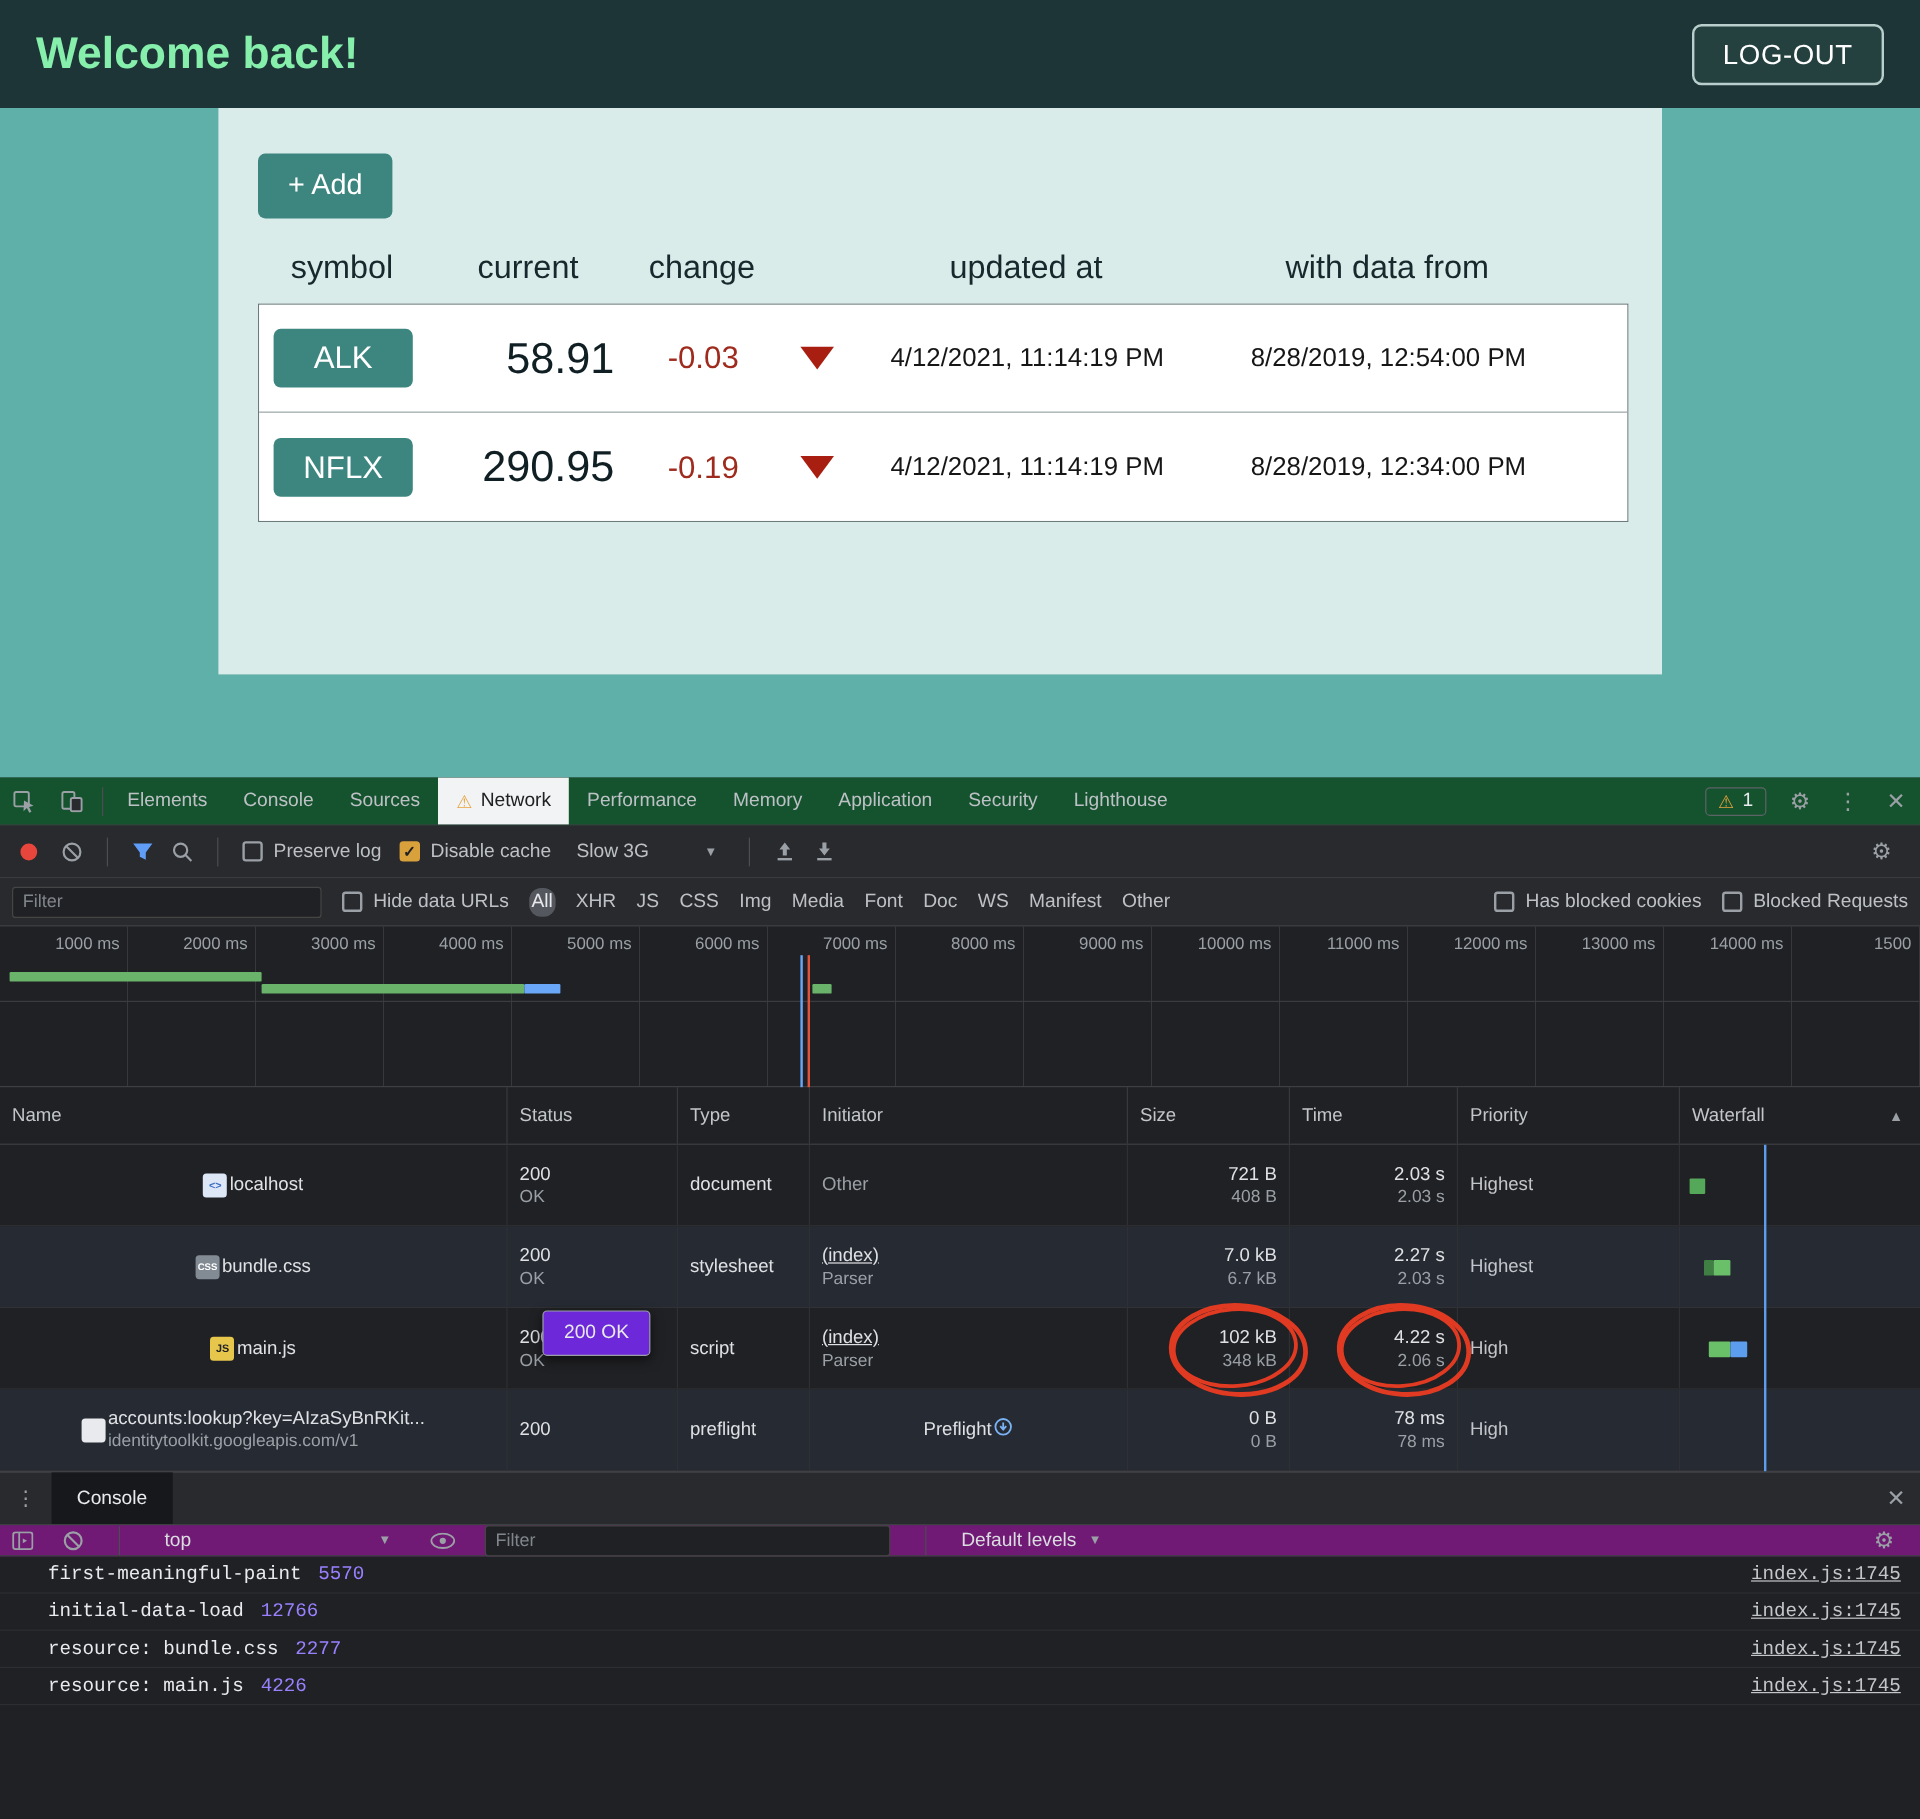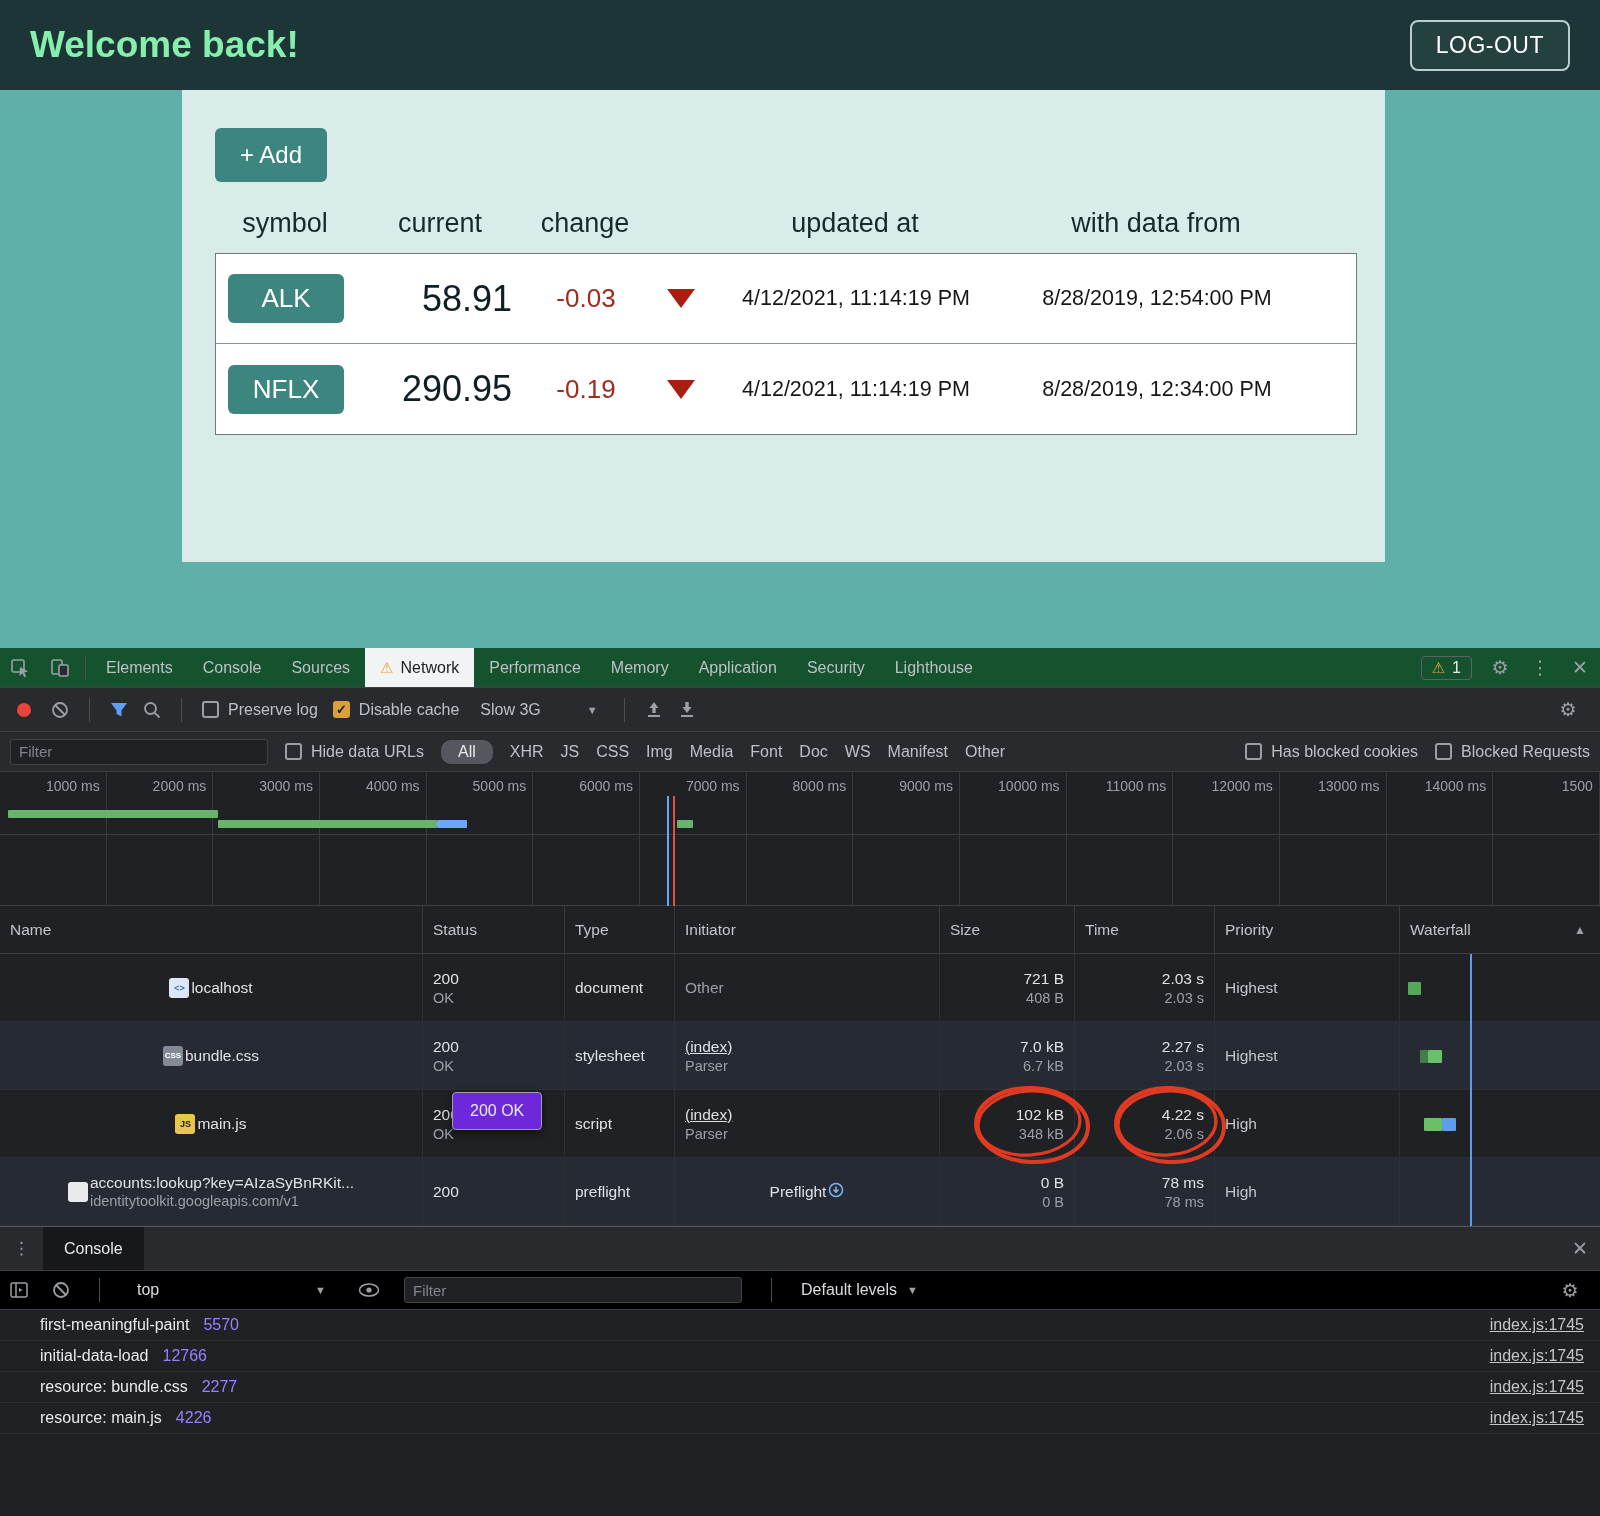--- a/index.html
+++ b/index.html
@@ -43,21 +43,21 @@
   .cb{display:flex;align-items:center;gap:9px;cursor:pointer;white-space:nowrap}
   .cbx{width:17px;height:17px;border:2px solid #9aa0a6;border-radius:3px;display:flex;align-items:center;justify-content:center;font-size:13px;line-height:1;color:transparent;flex:0 0 17px}
   .cb.checked .cbx{background:#d9a13b;border-color:#d9a13b;color:#202124;font-weight:700}
   .throttle{display:flex;align-items:center;gap:46px;cursor:pointer;padding:0 6px}
   .caret{font-size:11px;color:#9aa0a6}
   .iconbtn{display:flex;align-items:center;justify-content:center;cursor:pointer}
 
   .net-filterbar{height:40px;background:#292a2d;border-bottom:1px solid #3d4043;display:flex;align-items:center;padding:0 10px;gap:17px}
   .filter-input{width:258px;height:26px;background:#202124;border:1px solid #454545;border-radius:3px;color:#dadce0;font-size:15px;padding:0 8px;font-family:inherit}
   .filter-input::placeholder{color:#80868b}
-  .pill{padding:3px 17px;border-radius:10px;cursor:pointer}
+  .pill{padding:3px 2px;border-radius:10px;cursor:pointer}
   .pill.active{background:#54575d;color:#e8eaed}
   .ptext{cursor:pointer}
   .rpush{margin-left:auto}
 
   .timeline{height:134px;border-bottom:1px solid #3d4043;position:relative;
     background-image:repeating-linear-gradient(to right,transparent 0,transparent 105.67px,#36383b 105.67px,#36383b 106.67px)}
   .ruler{display:flex;height:28px;align-items:center;overflow:hidden}
   .tick{flex:0 0 106.67px;text-align:right;padding-right:7px;font-size:14px;color:#9aa0a6;white-space:nowrap}
   .overview{position:relative;height:106px;cursor:col-resize}
   .ov-divider{position:absolute;left:0;right:0;top:34px;height:1px;background:#3a3c3f}
@@ -96,26 +96,26 @@
 
   .net-summary{height:36px;border-bottom:1px solid #3d4043;display:flex;align-items:center;font-size:15.5px;color:#9aa0a6}
   .net-summary span{padding:0 14px;border-right:1px solid #3d4043;white-space:nowrap}
   .net-summary span:last-child{border-right:none}
   .blue{color:#6fa8f5}
   .red{color:#e4694f}
 
   .drawer-tabs{height:44px;background:#292a2d;border-top:1px solid #55585c;display:flex;align-items:center}
   .drawer-kebab{padding:0 13px;color:#9aa0a6;font-size:17px;cursor:pointer}
   .drawer-tab{height:100%;display:flex;align-items:center;padding:0 21px;background:#17181b;color:#e8eaed;cursor:pointer}
-  .console-toolbar{height:40px;background:#000000;border-top:1px solid #3d4043;border-bottom:1px solid #3d4043;display:flex;align-items:center;gap:24px;padding:0 10px}
+  .console-toolbar{height:27px;background:#701a75;border-top:1px solid #3d4043;border-bottom:1px solid #3d4043;display:flex;align-items:center;gap:24px;padding:0 10px}
   .ctx{width:205px;display:flex;align-items:center;justify-content:space-between;padding:0 8px;cursor:pointer;color:#dadce0}
   .cfilter{width:338px;height:26px;background:#202124;border:1px solid #454545;border-radius:3px;color:#dadce0;padding:0 8px;font-size:15px;font-family:inherit}
   .cfilter::placeholder{color:#80868b}
   .levels{display:flex;gap:10px;align-items:center;cursor:pointer;color:#dadce0}
-  .console-logs{font-family:Liberation Sans, sans-serif;font-size:16px}
+  .console-logs{font-family:Liberation Mono, monospace;font-size:16px}
   .clog{display:flex;align-items:center;padding:5px 16px 5px 40px;border-bottom:1px solid #2c2e31;height:31px}
   .log-text{color:#e8eaed;white-space:pre}
   .log-val{color:#9980ff;margin-left:14px}
   .log-src{margin-left:auto;color:#c3c6c9;text-decoration:underline;cursor:pointer}
 
   .tooltip{position:absolute;left:452px;top:444px;background:#6d28d9;border:1px solid #9aa0a6;border-radius:4px;padding:9px 17px;color:#e8eaed;font-size:16px;box-shadow:0 3px 10px rgba(0,0,0,.55);z-index:9;white-space:nowrap}
   .annot{position:absolute;left:0;top:0;z-index:8;pointer-events:none}
 </style>
 </head>
 <body>

